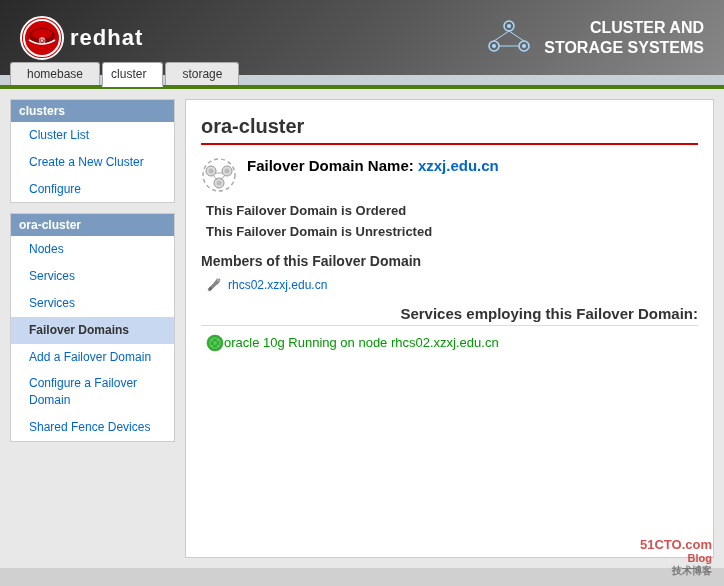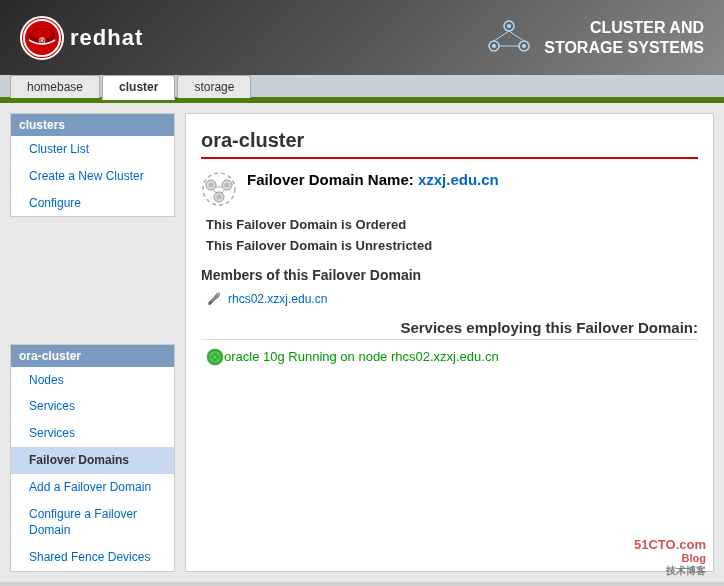--- a/index.html
+++ b/index.html
@@ -58,61 +58,61 @@
       text-align: right;
       line-height: 1.2;
     }
     .cluster-title span {
       display: block;
     }
 
     
     .nav-tabs {
       background: #c8d0d8;
-      height: 28px;
-      display: flex;
-      align-items: center;
+      height: 14px;
+      display: flex;
+      align-items: flex-end;
       padding-left: 10px;
       gap: 2px;
-      border-bottom: 6px solid #4d7c0f;
+      border-bottom: 4px solid #4d7c0f;
     }
     .nav-tab {
       padding: 4px 16px;
       background: #e8e8e8;
       border: 1px solid #aaa;
       border-bottom: none;
       cursor: pointer;
       font-size: 12px;
       color: #333;
       border-radius: 3px 3px 0 0;
     }
     .nav-tab.active {
       background: white;
-      font-weight: bold;
+      font-weight: normal;
       border-bottom: 2px solid white;
       margin-bottom: -2px;
+      padding-left: 8px;
     }
 
     
     .main-content {
       background: #e8e8e8;
       display: flex;
       height: calc(586px - 75px - 28px - 4px);
       padding: 10px;
       gap: 10px;
     }
 
     
     .sidebar {
       width: 165px;
       flex-shrink: 0;
       display: flex;
       flex-direction: column;
       gap: 10px;
-      justify-content: space-between;
     }
     .sidebar-section {
       background: white;
       border: 1px solid #ccc;
     }
     .sidebar-section-header {
       background: #7a9bbf;
       color: white;
       font-weight: bold;
       font-size: 12px;
@@ -362,17 +362,17 @@
         <path d="M5 13 L7 11" stroke="#77dd77" stroke-width="1"></path>
         <path d="M13 13 L11 11" stroke="#77dd77" stroke-width="1"></path>
       </svg>
       <a href="#" class="service-link">oracle 10g Running on node rhcs02.xzxj.edu.cn</a>
     </div>
 
   </div>
 
 </div>
 
-<div class="watermark" style="position:fixed; bottom:8px; right:18px; text-align:right; opacity:0.85;">
+<div class="watermark" style="position:fixed; bottom:8px; right:12px; text-align:right; opacity:0.85;">
   <div style="color:#cc3333; font-weight:bold; font-size:13px;">51CTO.com</div>
   <div style="color:#cc3333; font-size:11px; font-weight:bold;">Blog</div>
   <div style="color:#666; font-size:10px;">技术博客</div>
 </div>
 
 </body></html>

